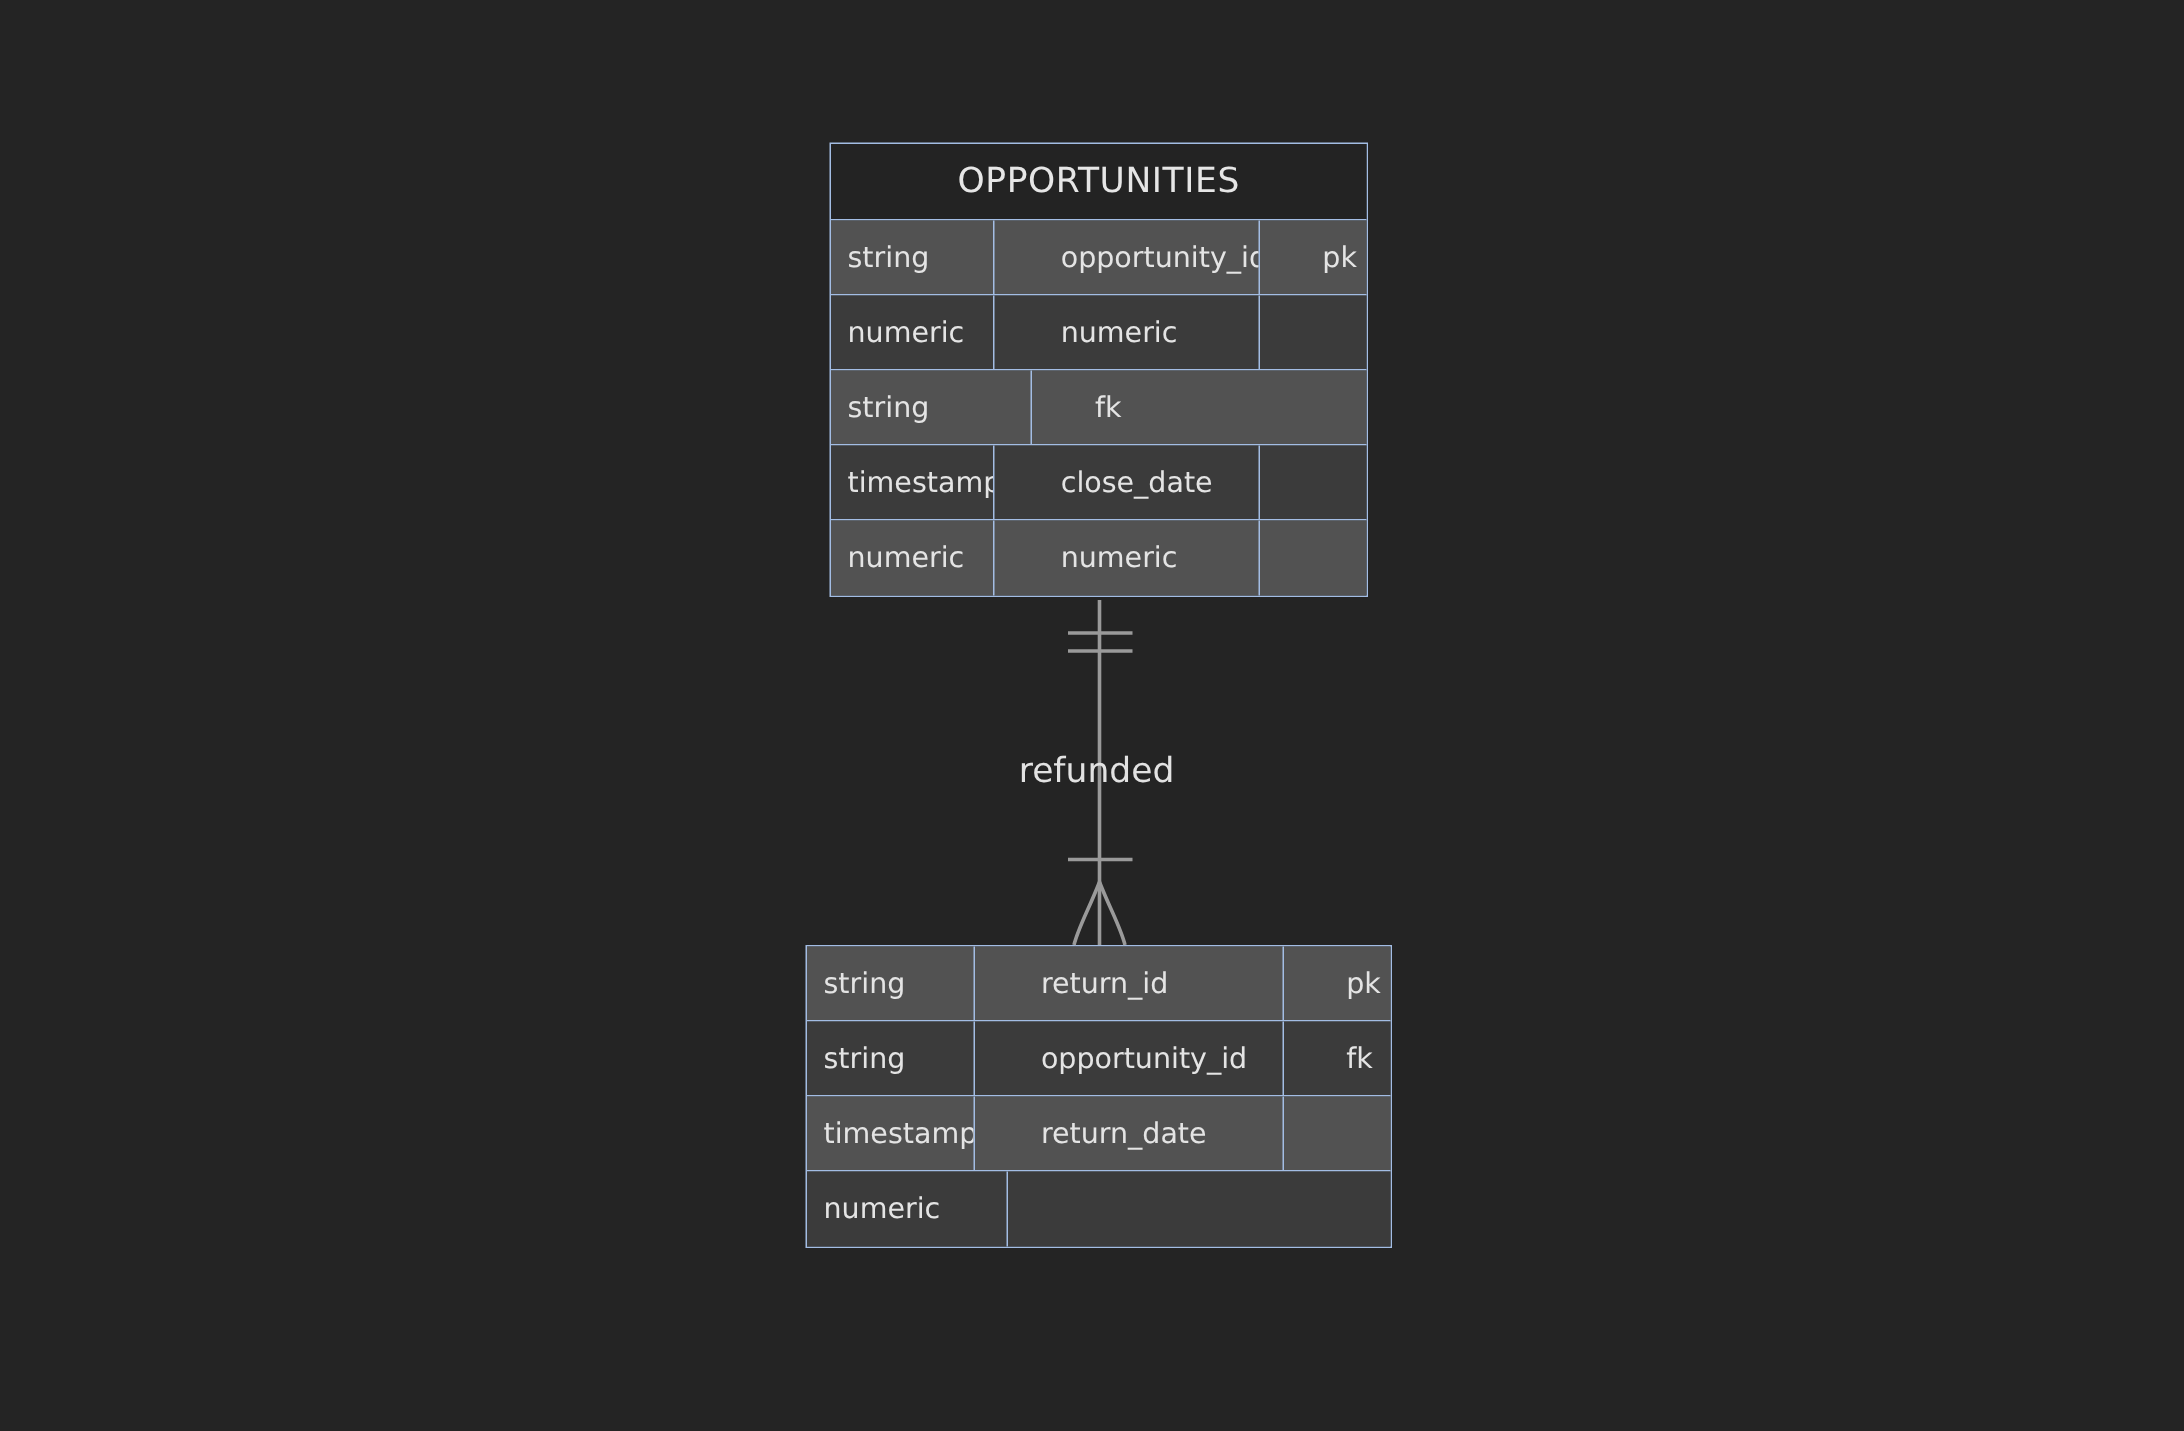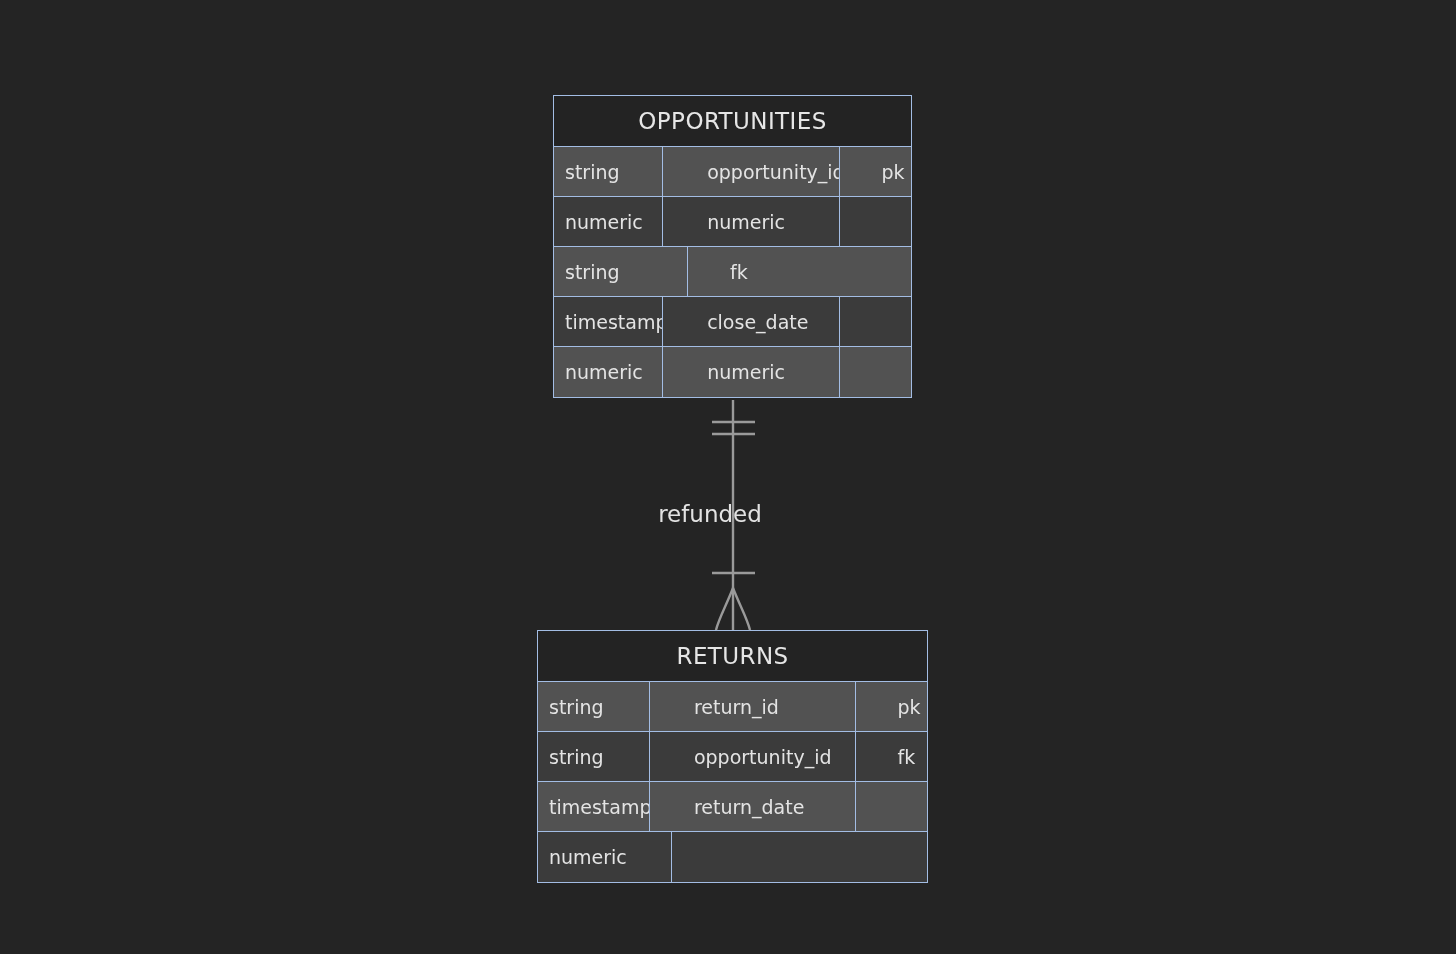--- a/index.html
+++ b/index.html
@@ -115,21 +115,20 @@
     </div>
 
     <div class="attr-row light">
       <div class="cell type" style="width:134px">numeric</div>
       <div class="cell name" style="width:177px">numeric</div>
       <div class="cell key" style="width:46px"></div>
     </div>
   </div>
 
   <div class="entity" style="left:537px; top:630px; width:391px;">
-    <div class="entity-title">RETURNS</div>
 
     <div class="attr-row light">
       <div class="cell type" style="width:134px">string</div>
       <div class="cell name" style="width:208px">return_id</div>
       <div class="cell key" style="width:45px">pk</div>
     </div>
 
     <div class="attr-row dark">
       <div class="cell type" style="width:134px">string</div>
       <div class="cell name" style="width:208px">opportunity_id</div>
@@ -155,15 +154,15 @@
 
       <line x1="712" y1="422" x2="755" y2="422"></line>
       <line x1="712" y1="434" x2="755" y2="434"></line>
 
       <line x1="712" y1="573" x2="755" y2="573"></line>
       <path d="M733 588 C 726 606, 719 618, 716 630"></path>
       <path d="M733 588 C 740 606, 747 618, 750 630"></path>
     </g>
   </svg>
 
-  <div class="rel-label" style="left:710px; top:514px;">refunded</div>
+  <div class="rel-label" style="left:731px; top:514px;">refunded</div>
 
 </div>
 
 </body></html>

